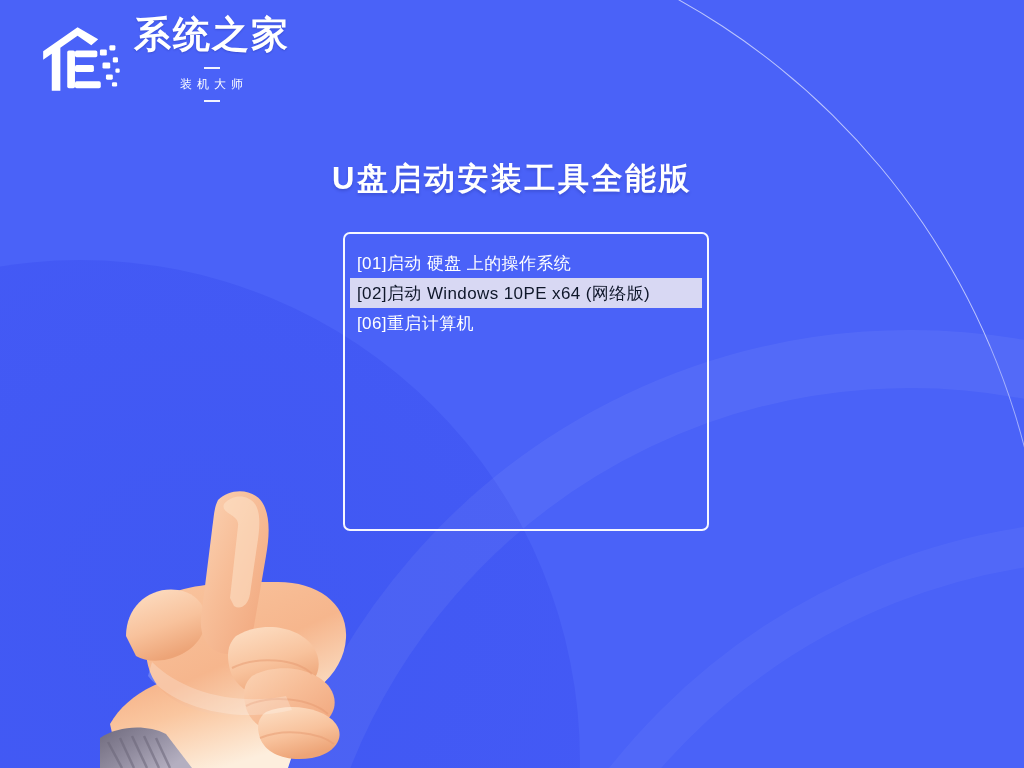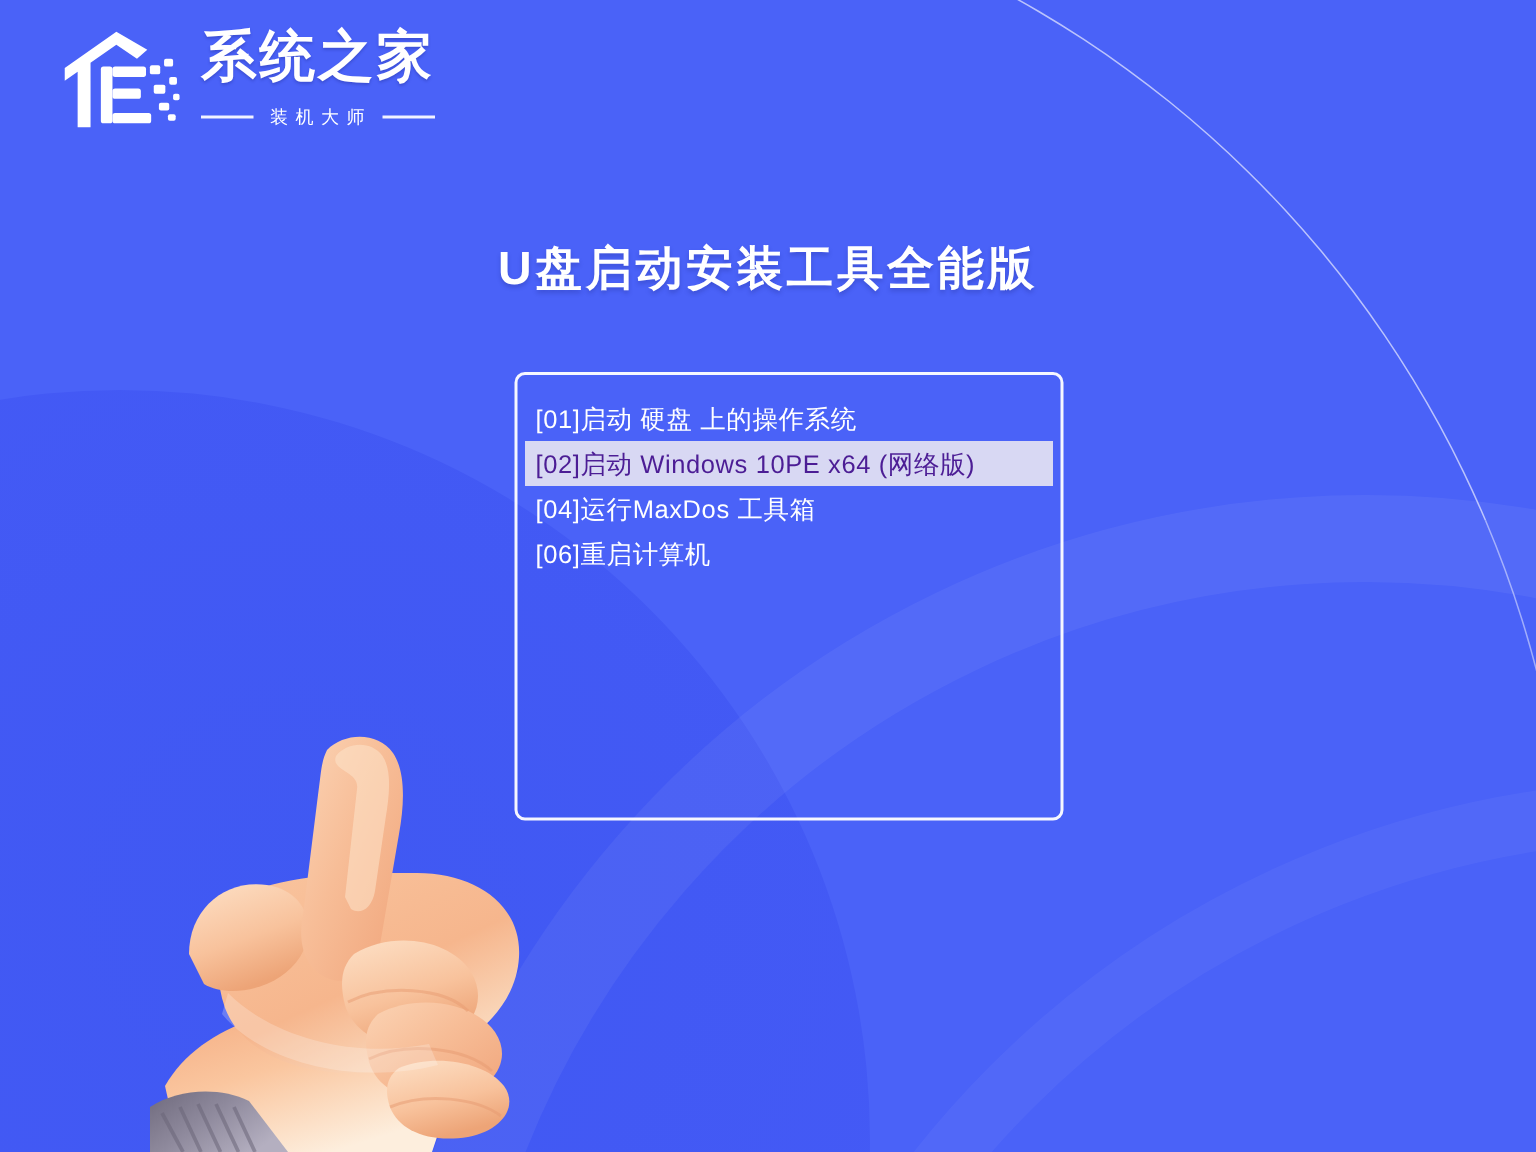--- a/index.html
+++ b/index.html
@@ -68,20 +68,21 @@
   #logo-words { display:flex; flex-direction:column; align-items:flex-start; gap:12px; }
   #logo-title {
     color:#fff; font-size:37px; font-weight:bold;
     letter-spacing:2px; line-height:1.05;
     white-space:nowrap;
     text-shadow:0 1px 2px rgba(20,30,120,.28);
   }
   #logo-sub-row {
     display:flex; align-items:center; gap:7px;
     width:100%;
+    flex-direction:column;
   }
   #logo-sub-row .dash {
     height:2px; background:rgba(255,255,255,.92);
     flex:1 1 auto; min-width:16px;
   }
   #logo-sub {
     color:#fff; font-size:12px; letter-spacing:5px;
     white-space:nowrap; padding-left:4px;
   }
 
@@ -96,21 +97,20 @@
   }
 
   
   #menu-box {
     position:absolute;
     left:343px; top:232px;
     width:366px; height:299px;
     border:2px solid rgba(255,255,255,.95);
     border-radius:7px;
     padding:14px 0 0 0;
-    margin-top:16px;
   }
   .menu-item {
     position:relative;
     height:30px;
     display:flex; align-items:center;
     margin:0 5px;
     padding:0 7px;
     color:#ffffff;
     font-size:17px;
     letter-spacing:.4px;
@@ -168,22 +168,21 @@
         <span id="logo-sub">装机大师</span>
         <span class="dash"></span>
       </div>
     </div>
   </div>
 
   <div id="page-title">U盘启动安装工具全能版</div>
 
   <div id="menu-box">
     <div class="menu-item">[01]启动 硬盘 上的操作系统</div>
-    <div class="menu-item selected" style="background: rgb(216, 216, 243); color: #4c1d95;">[02]启动 Windows 10PE x64 (网络版)</div>
-    <div class="menu-item">[04]运行MaxDos 工具箱</div>
+    <div class="menu-item selected" style="background: rgb(216, 216, 243); color: #0f172a;">[02]启动 Windows 10PE x64 (网络版)</div>
     <div class="menu-item">[06]重启计算机</div>
   </div>
 
   <svg id="hand" viewBox="0 0 300 282" aria-hidden="true">
     <defs>
       <linearGradient id="skinA" x1="0" y1="0" x2="1" y2="1">
         <stop offset="0" stop-color="#fbd3b4"></stop>
         <stop offset="45%" stop-color="#f7bd97"></stop>
         <stop offset="100%" stop-color="#f0a47a"></stop>
       </linearGradient>

